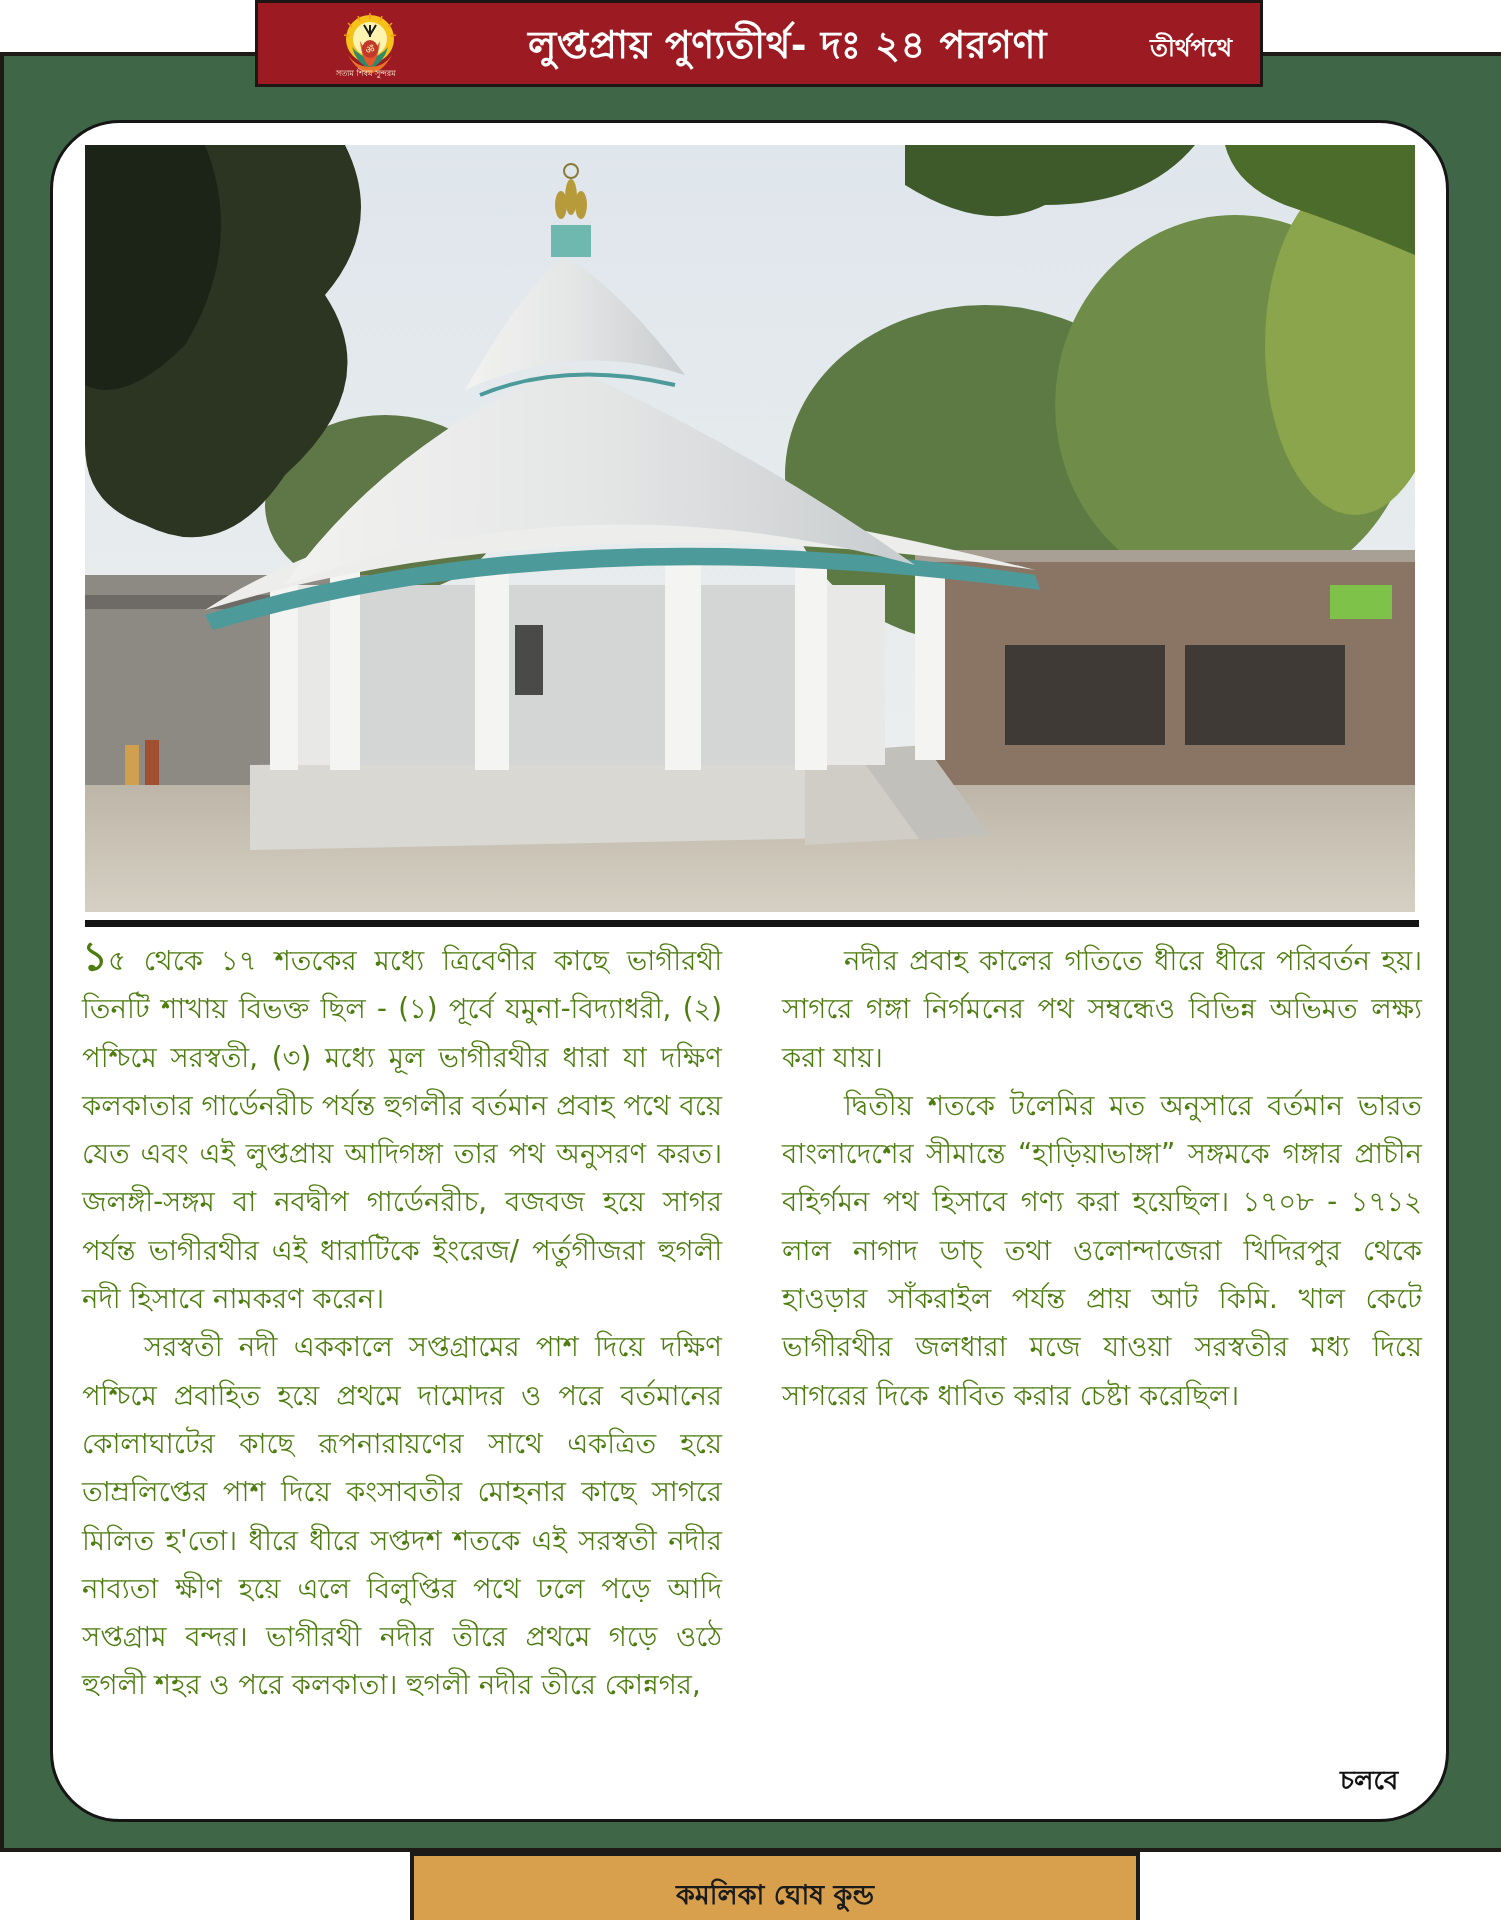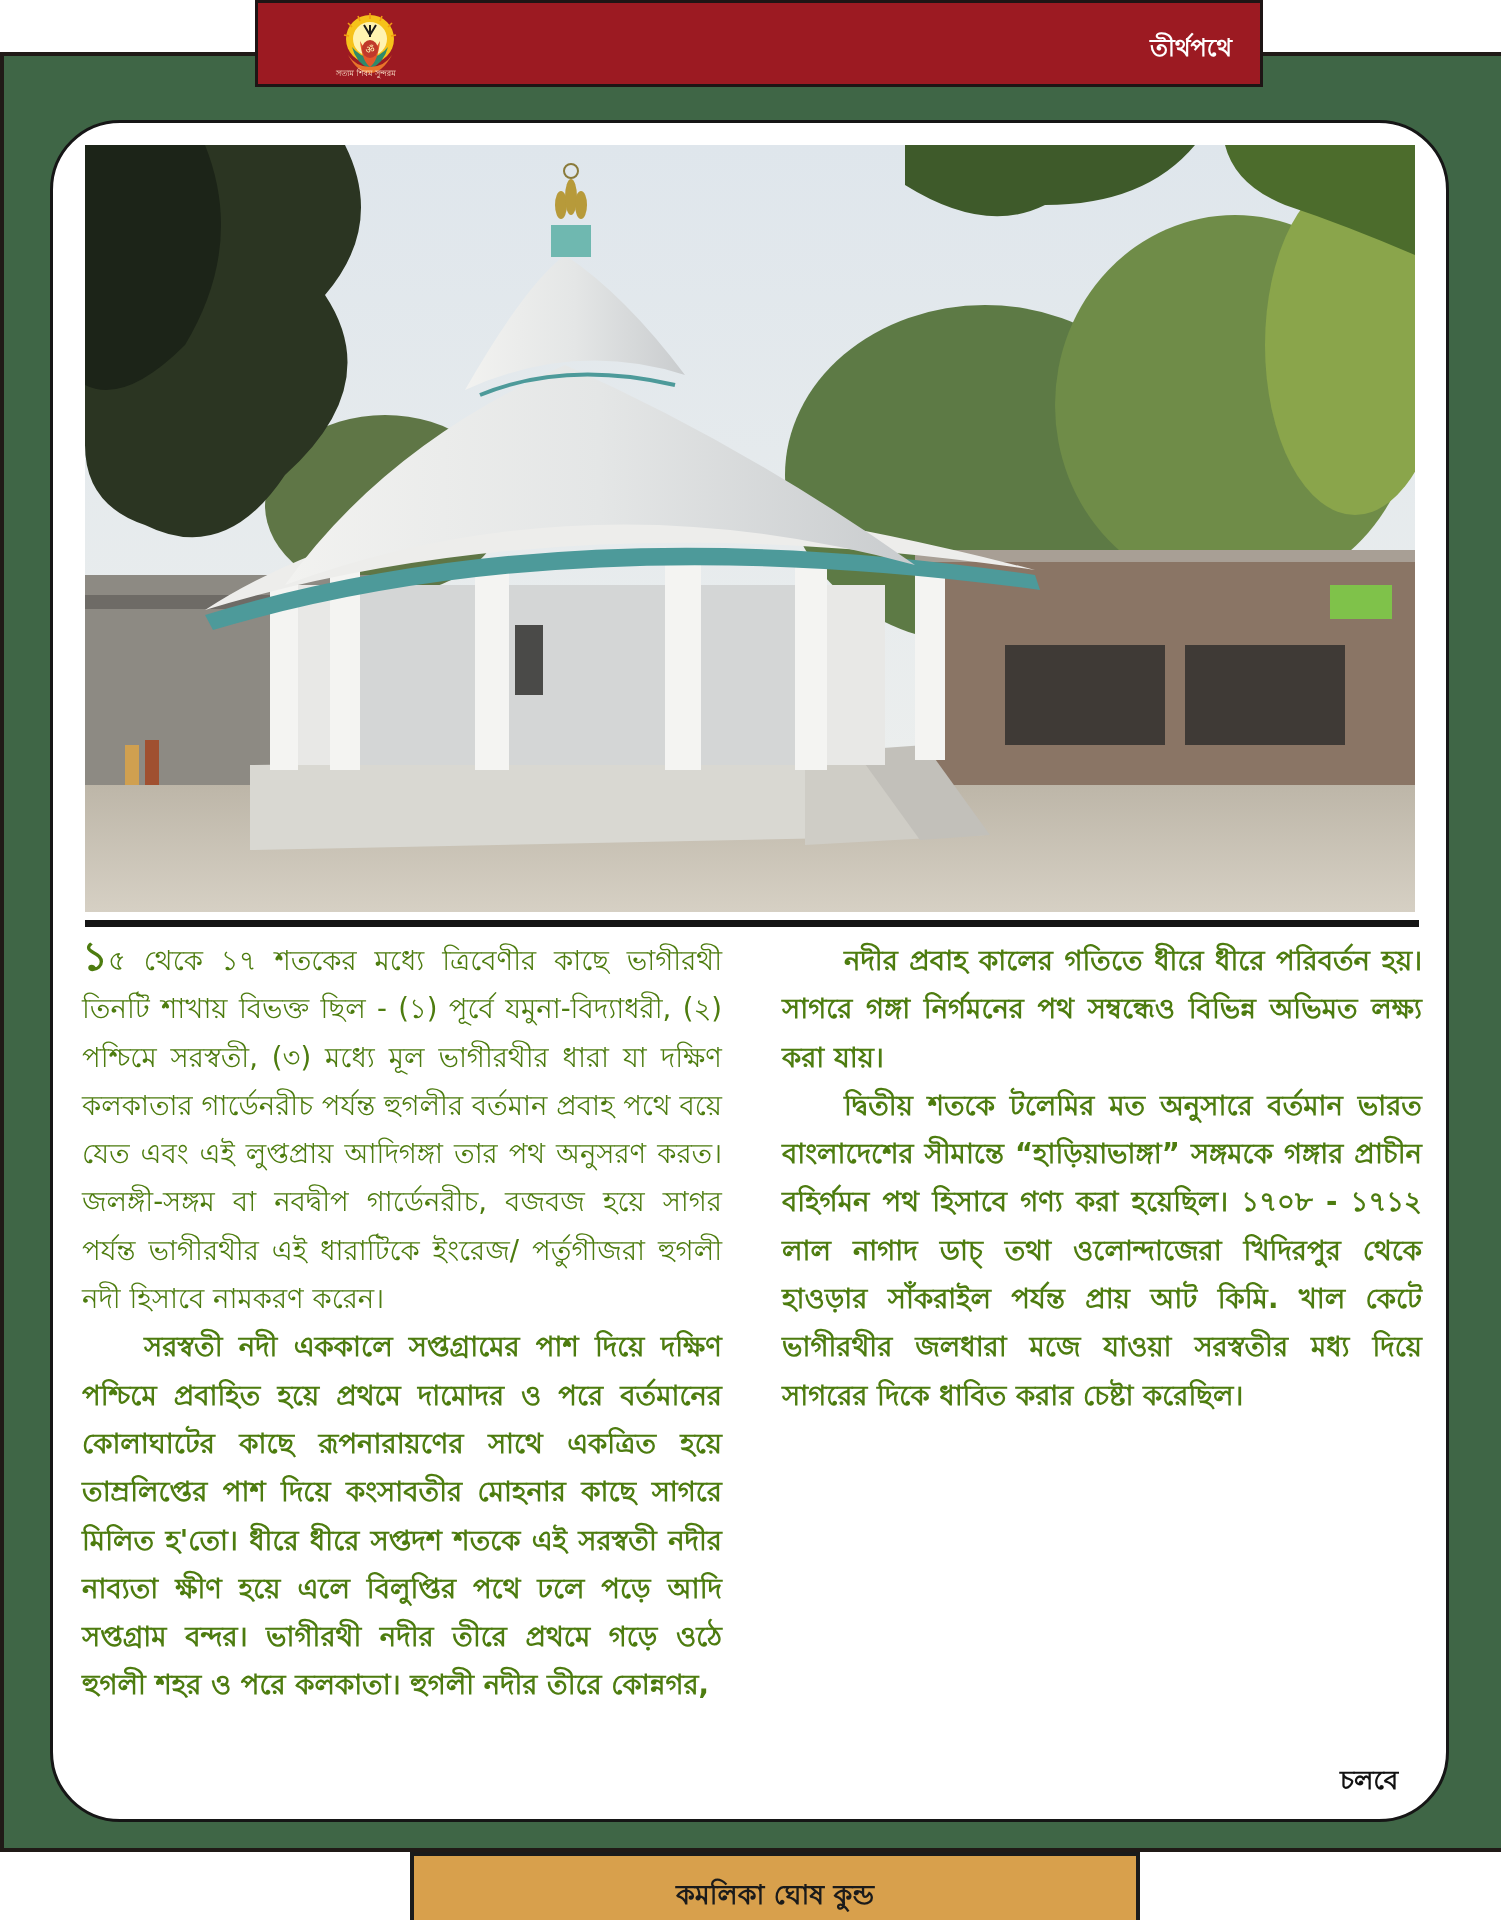--- a/index.html
+++ b/index.html
@@ -14,21 +14,21 @@
   .banner-title { position:absolute; left:270px; top:12px; font-size:38px; font-weight:bold; color:#ffffff; white-space:nowrap; letter-spacing:0.5px; }
   .banner-section { position:absolute; right:28px; top:26px; font-size:24px; font-weight:bold; color:#ffffff; white-space:nowrap; }
   .card { position:absolute; left:50px; top:120px; width:1399px; height:1702px; background:#ffffff;
           border:3px solid #161616; border-radius:70px; box-sizing:border-box; }
   .photo { position:absolute; left:85px; top:145px; width:1330px; height:767px; overflow:hidden; background:#dfe3e4; }
   .rule { position:absolute; left:85px; top:920px; width:1334px; height:7px; background:#151515; }
   .col { position:absolute; top:936px; width:640px; font-size:27.5px; line-height:48.3px; color:#4d7c0f; text-align:justify; }
   .col.left { left:82px; }
   .col.right { left:782px; }
   .col p { margin:0; }
-  .col p.indent { text-indent:62px;font-weight:bold; }
+  .col p.indent { text-indent:62px; }
   .big { font-size:40px; font-weight:bold; line-height:30px; }
   .continues { position:absolute; left:1340px; top:1760px; font-size:26px; color:#111;font-weight:bold; }
   .author-box { position:absolute; left:410px; top:1852px; width:730px; height:80px; background:#d8a04c;
                 border:4px solid #1b1b1b; box-sizing:border-box; }
   .author { position:absolute; left:0; right:0; top:18px; text-align:center; font-size:27px; font-weight:bold; color:#1b1b1b; }
 </style>
 </head>
 <body>
 
 <div class="frame"></div>
@@ -50,20 +50,21 @@
       <path d="M34 14 L40 24 L46 14" fill="none" stroke="#1a1a1a" stroke-width="2"></path>
       <line x1="40" y1="14" x2="40" y2="26" stroke="#1a1a1a" stroke-width="2"></line>
       <path d="M22 36 Q26 52 40 58 Q54 52 58 36 Q50 46 40 46 Q30 46 22 36Z" fill="#2f8a6a"></path>
       <path d="M30 30 Q32 50 40 56 Q48 50 50 30 Q45 40 40 40 Q35 40 30 30Z" fill="#e2582a"></path>
       <ellipse cx="40" cy="38" rx="8" ry="9" fill="#c0392b"></ellipse>
       <text x="40" y="42" font-size="10" text-anchor="middle" fill="#fff3b0" font-family="DejaVu Sans, sans-serif">ॐ</text>
       <path d="M18 44 Q28 62 40 62 Q52 62 62 44 Q54 56 40 56 Q26 56 18 44Z" fill="#e8742a"></path>
     </g>
   </svg>
   <span class="logo-caption">সত্যম শিবম সুন্দরম</span>
+  <span class="banner-title">লুপ্তপ্রায় পুণ্যতীর্থ- দঃ ২৪ পরগণা</span>
   <span class="banner-section">তীর্থপথে</span>
 </div>
 
 <div class="card"></div>
 
 <div class="photo" role="img" aria-label="White domed temple with pillared portico, marble plinth and steps, surrounded by trees and brick buildings">
   <svg width="1330" height="767" viewBox="0 0 1330 767">
     <defs>
       <linearGradient id="sky" x1="0" y1="0" x2="0" y2="1">
         <stop offset="0" stop-color="#dfe6ec"></stop>

